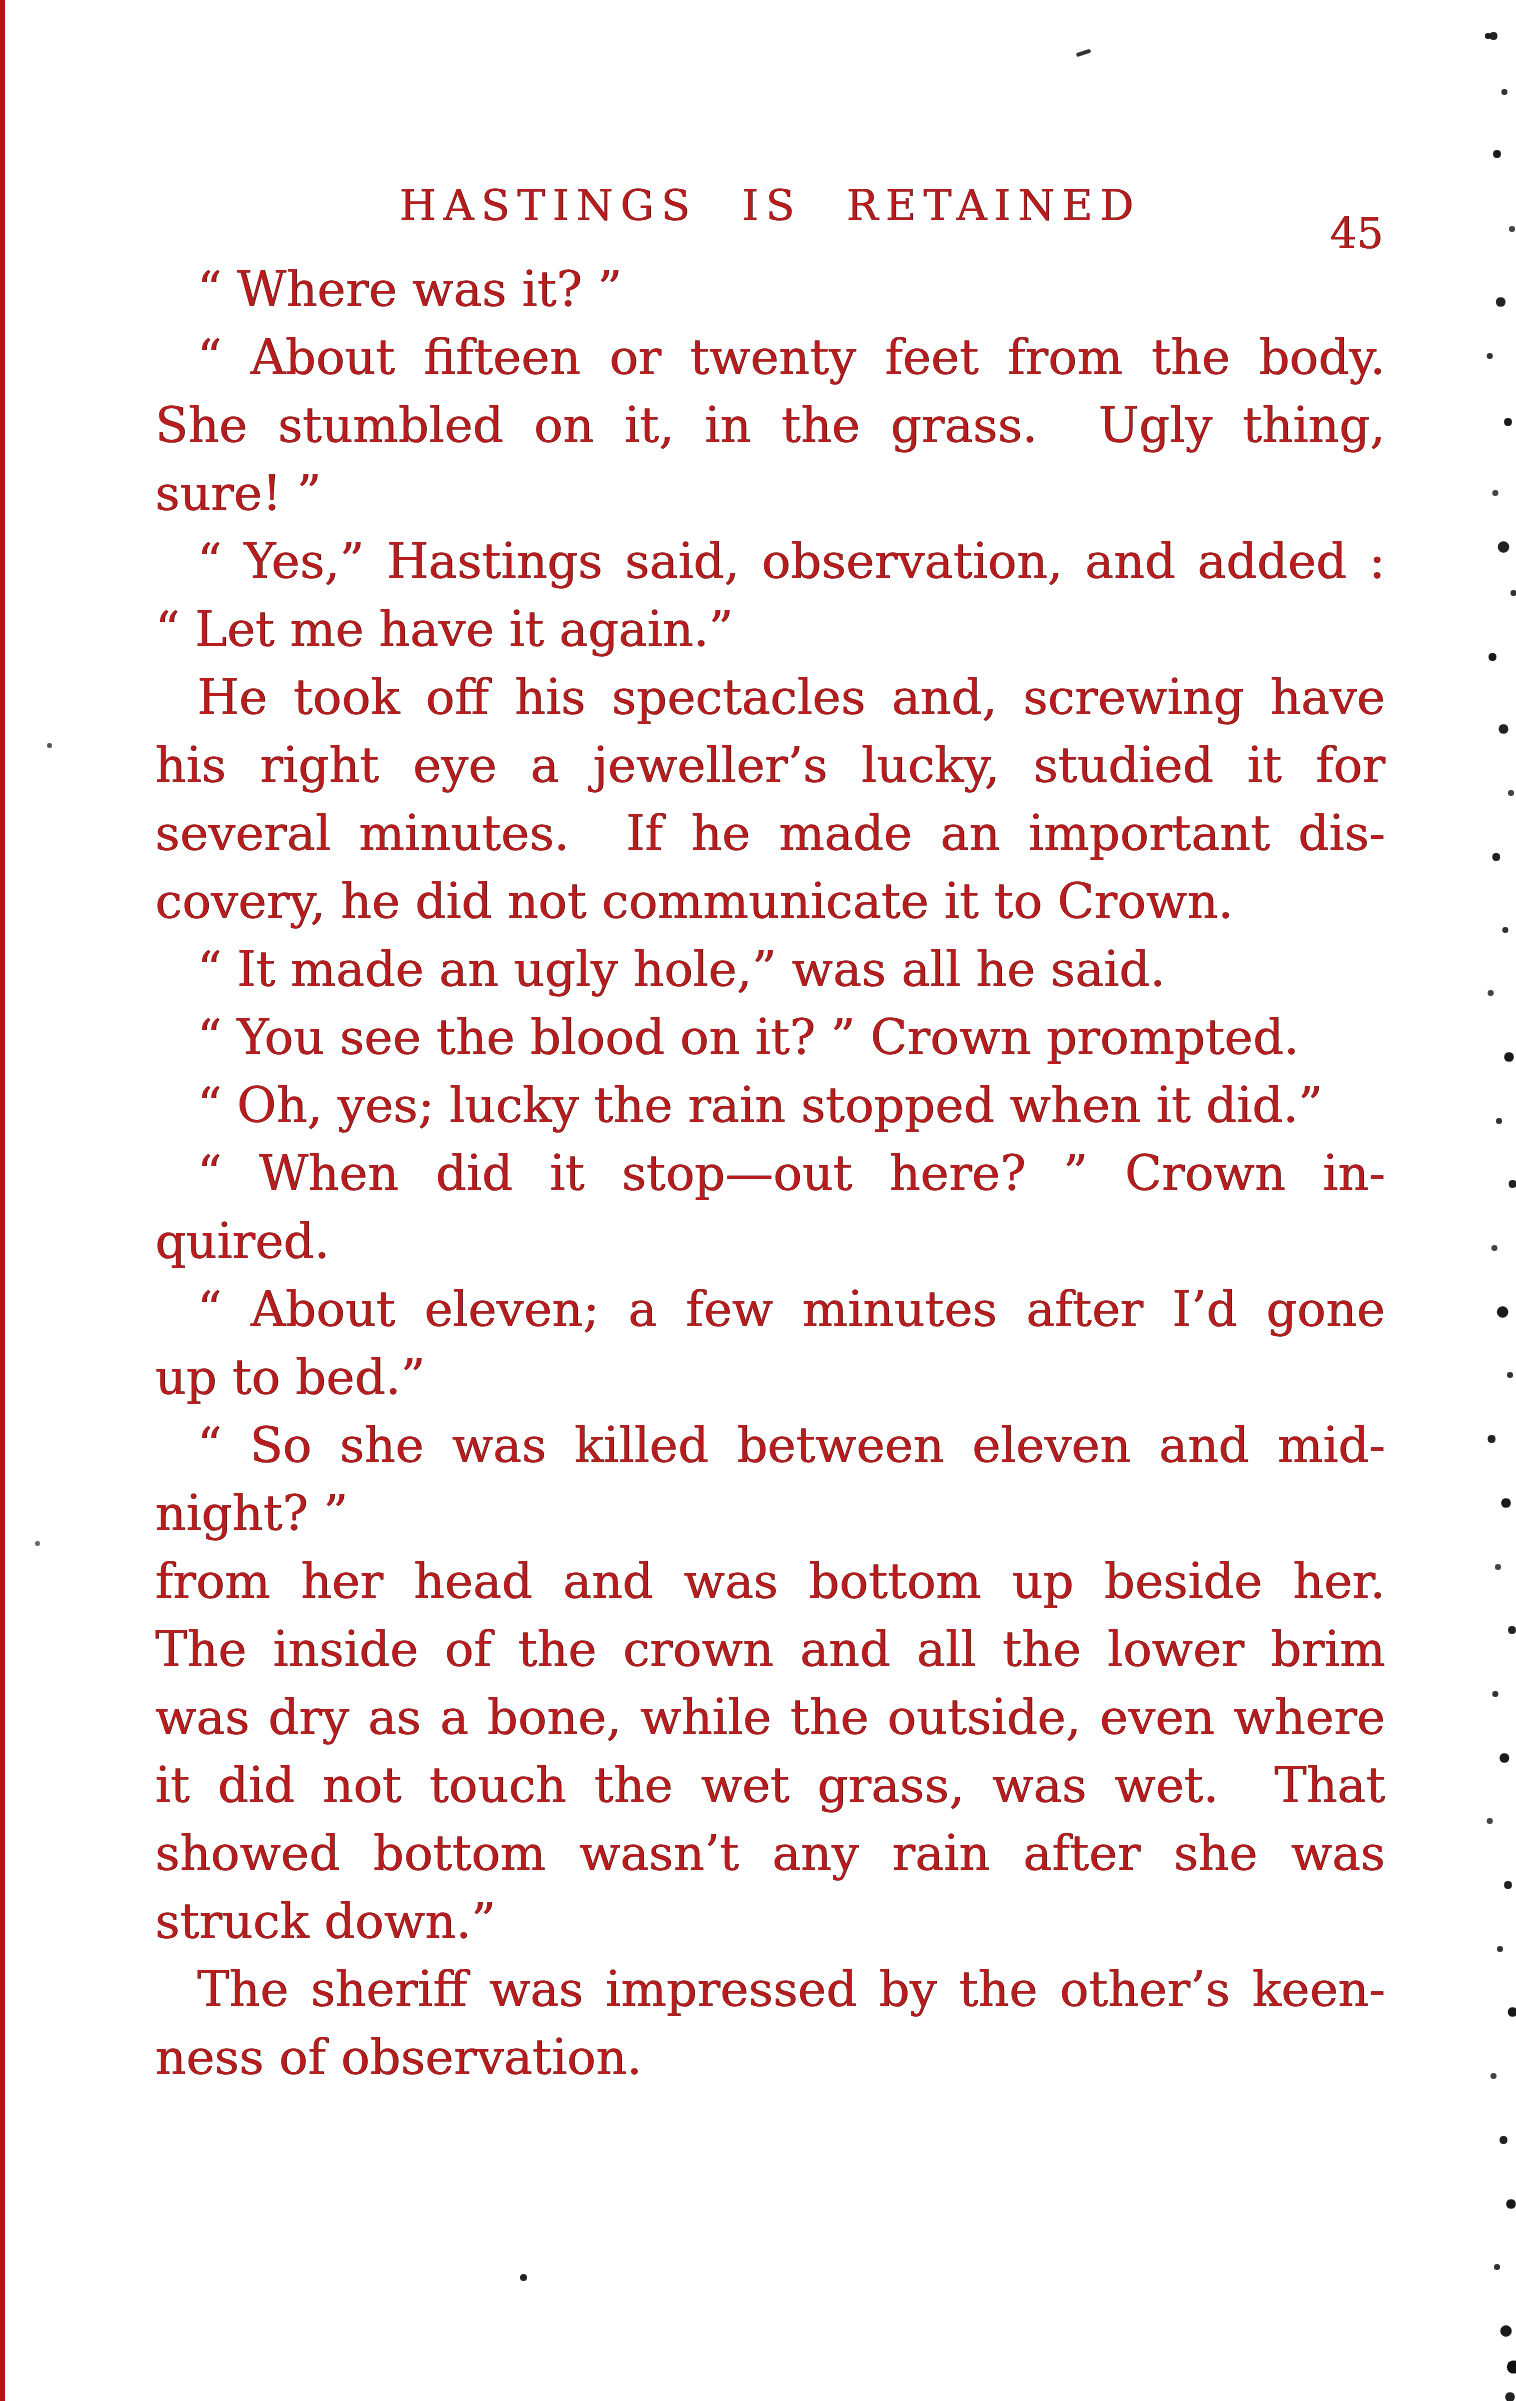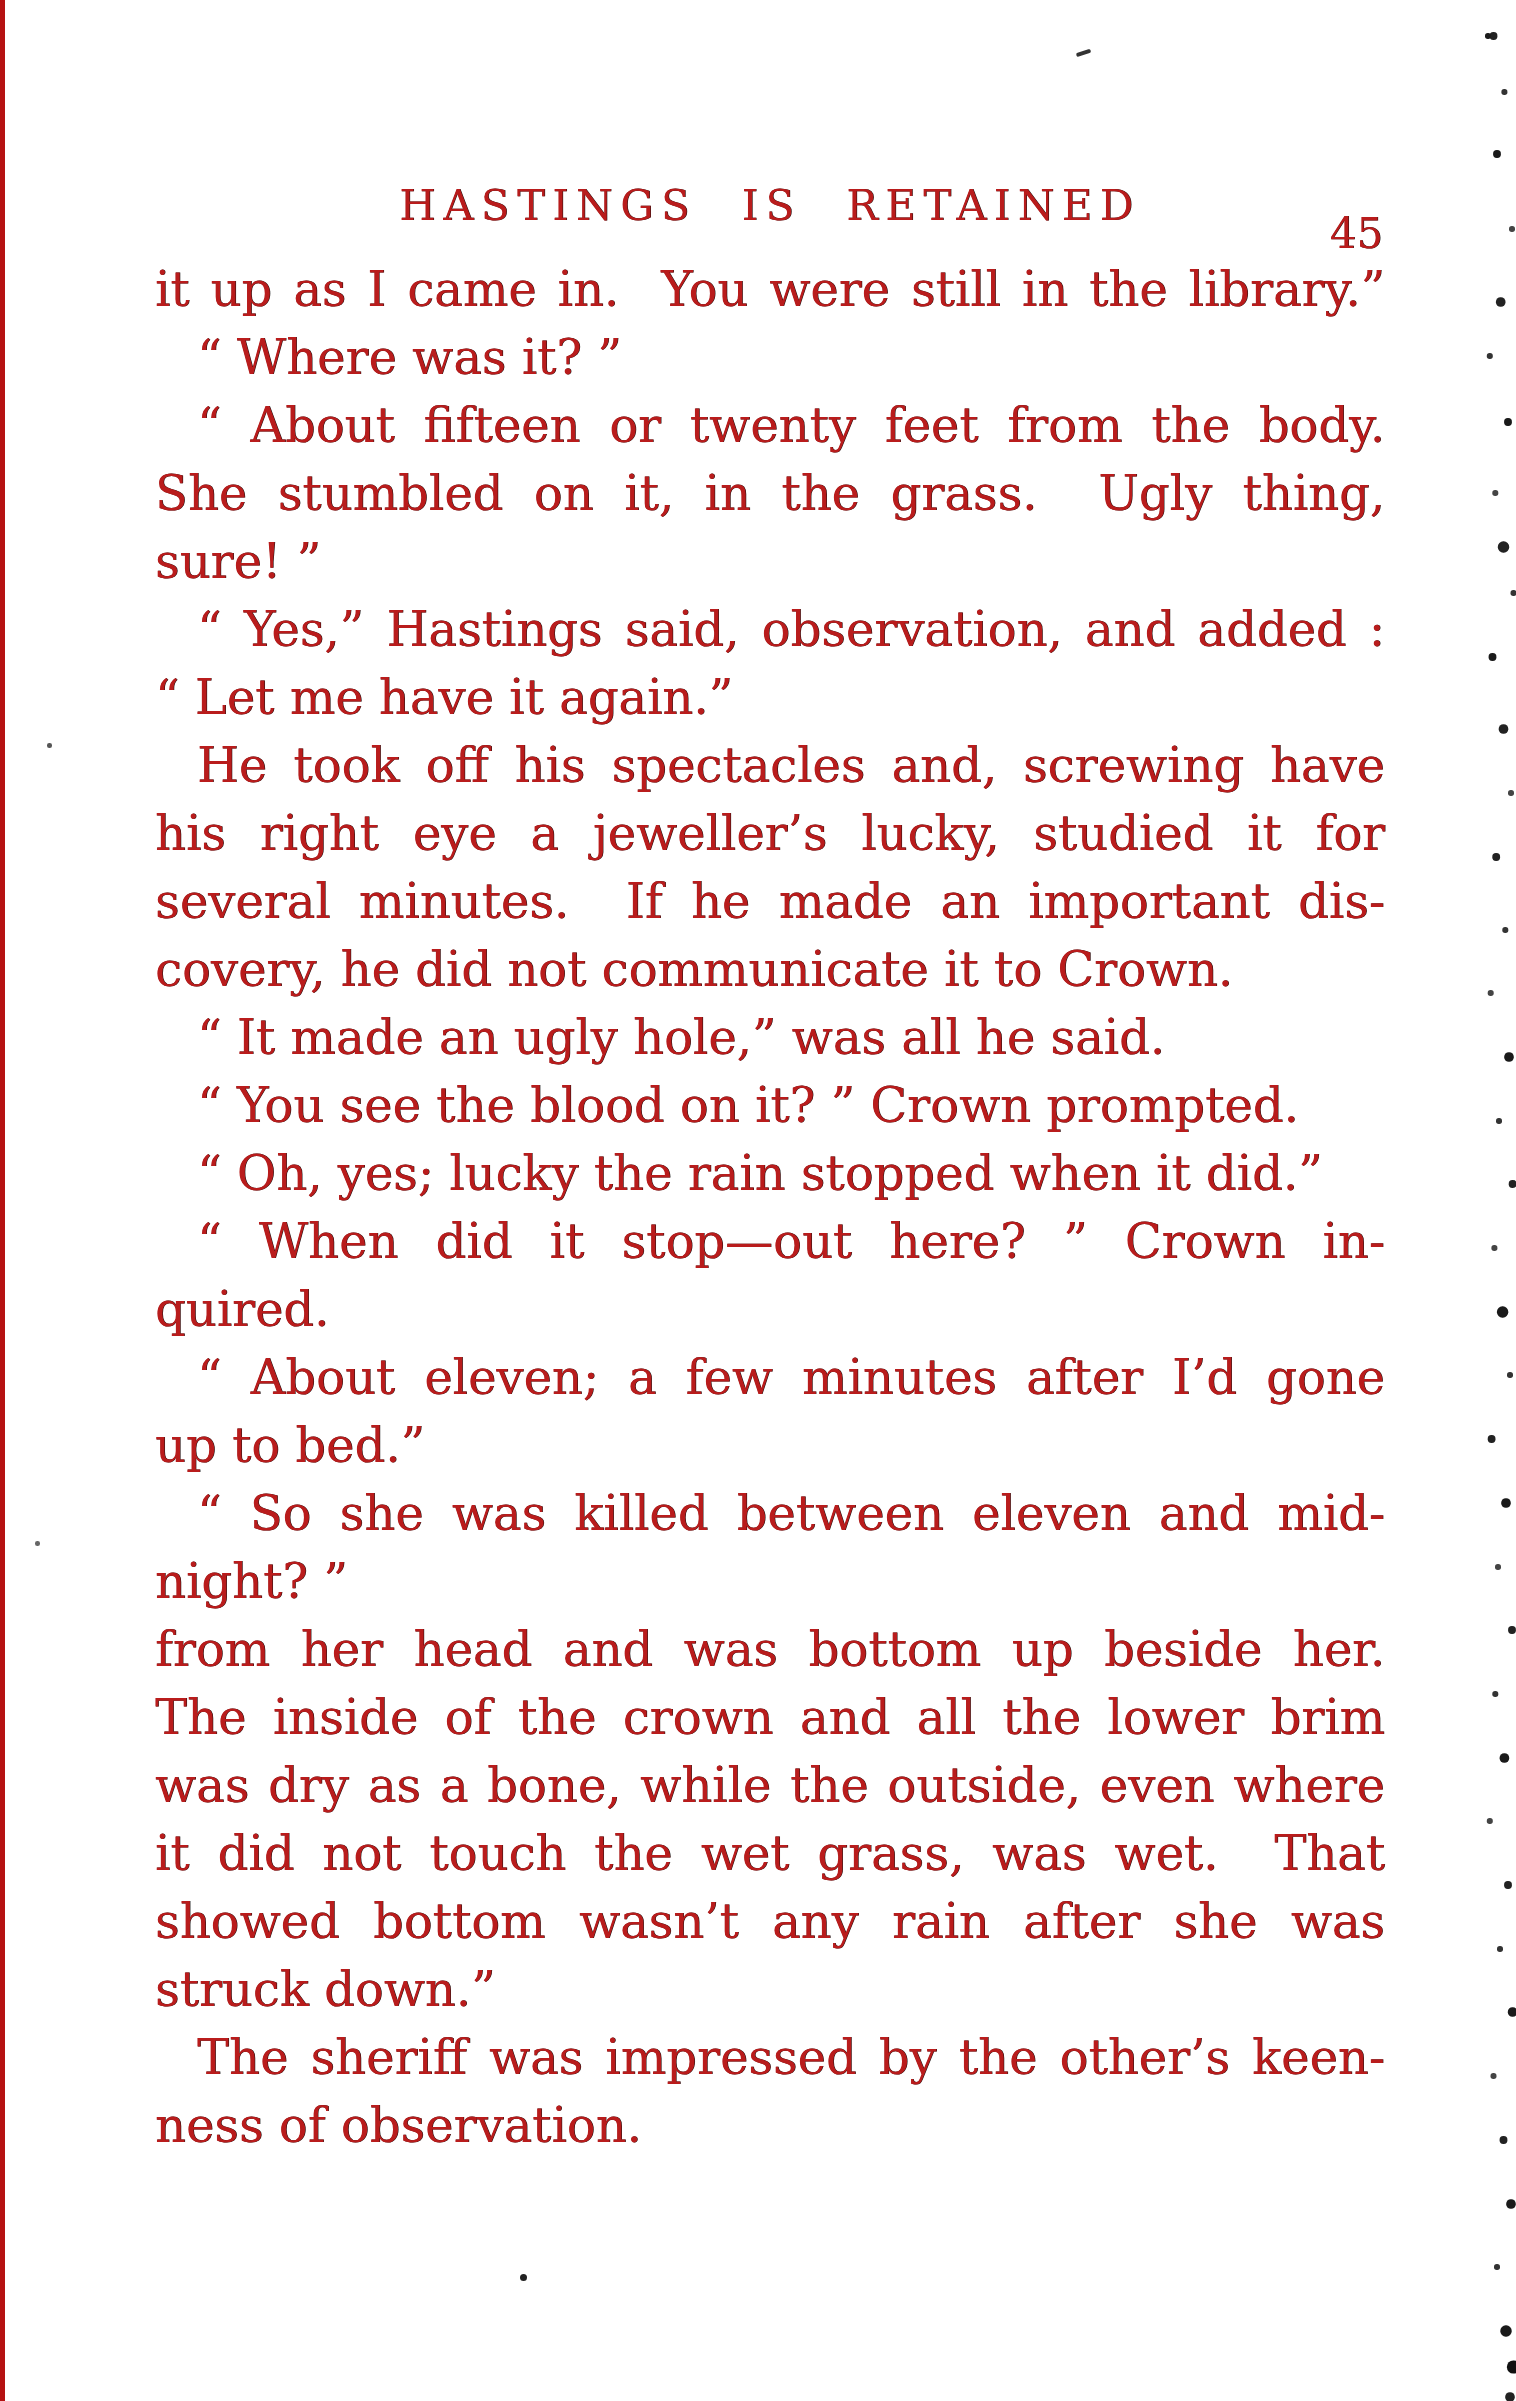--- a/index.html
+++ b/index.html
@@ -79,21 +79,20 @@
 
 <div class="page">
   <div class="left-edge"></div>
 
   <div class="header">
     <span class="running-title">HASTINGS IS RETAINED</span>
     <span class="page-number">45</span>
   </div>
 
   <div class="text-block">
-    <div class="line">it up as I came in.&nbsp; You were still in the library.”</div>
     <div class="line ind end">“ Where was it? ”</div>
     <div class="line ind">“ About fifteen or twenty feet from the body.</div>
     <div class="line">She stumbled on it, in the grass.&nbsp; Ugly thing,</div>
     <div class="line end">sure! ”</div>
     <div class="line ind">“ Yes,” Hastings said, observation, and added :</div>
     <div class="line end">“ Let me have it again.”</div>
     <div class="line ind">He took off his spectacles and, screwing have</div>
     <div class="line">his right eye a jeweller’s lucky, studied it for</div>
     <div class="line">several minutes.&nbsp; If he made an important dis-</div>
     <div class="line end">covery, he did not communicate it to Crown.</div>

